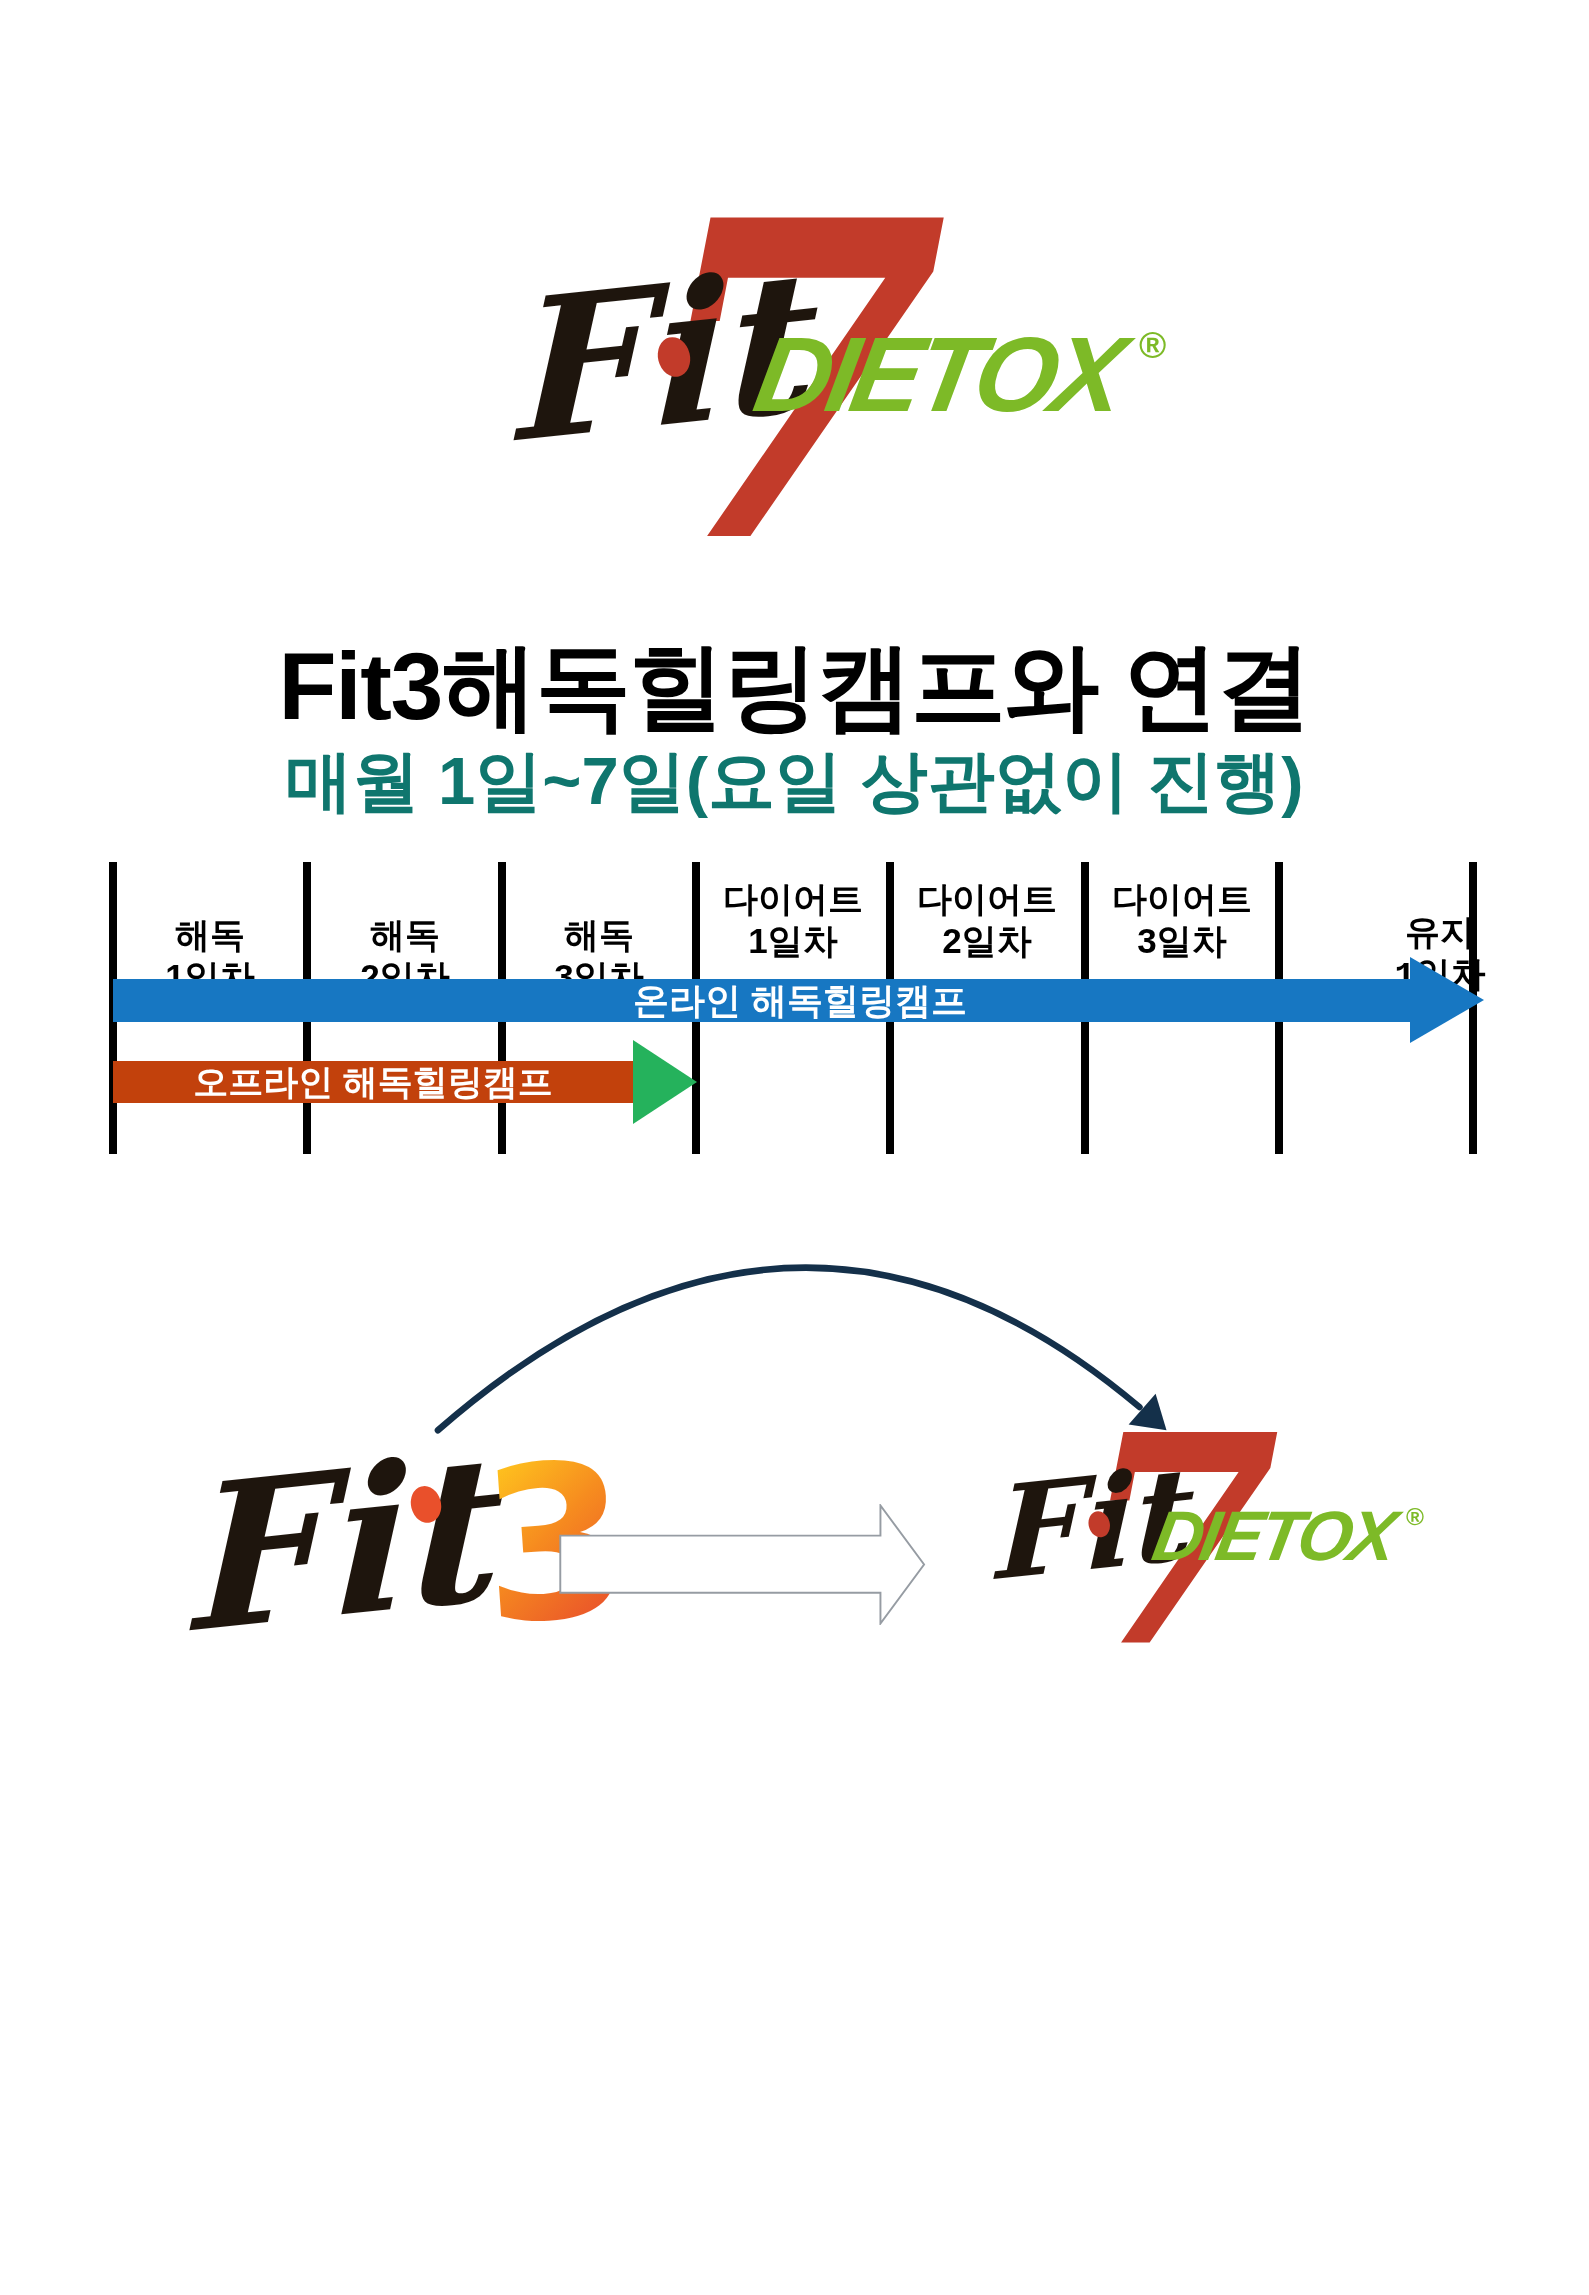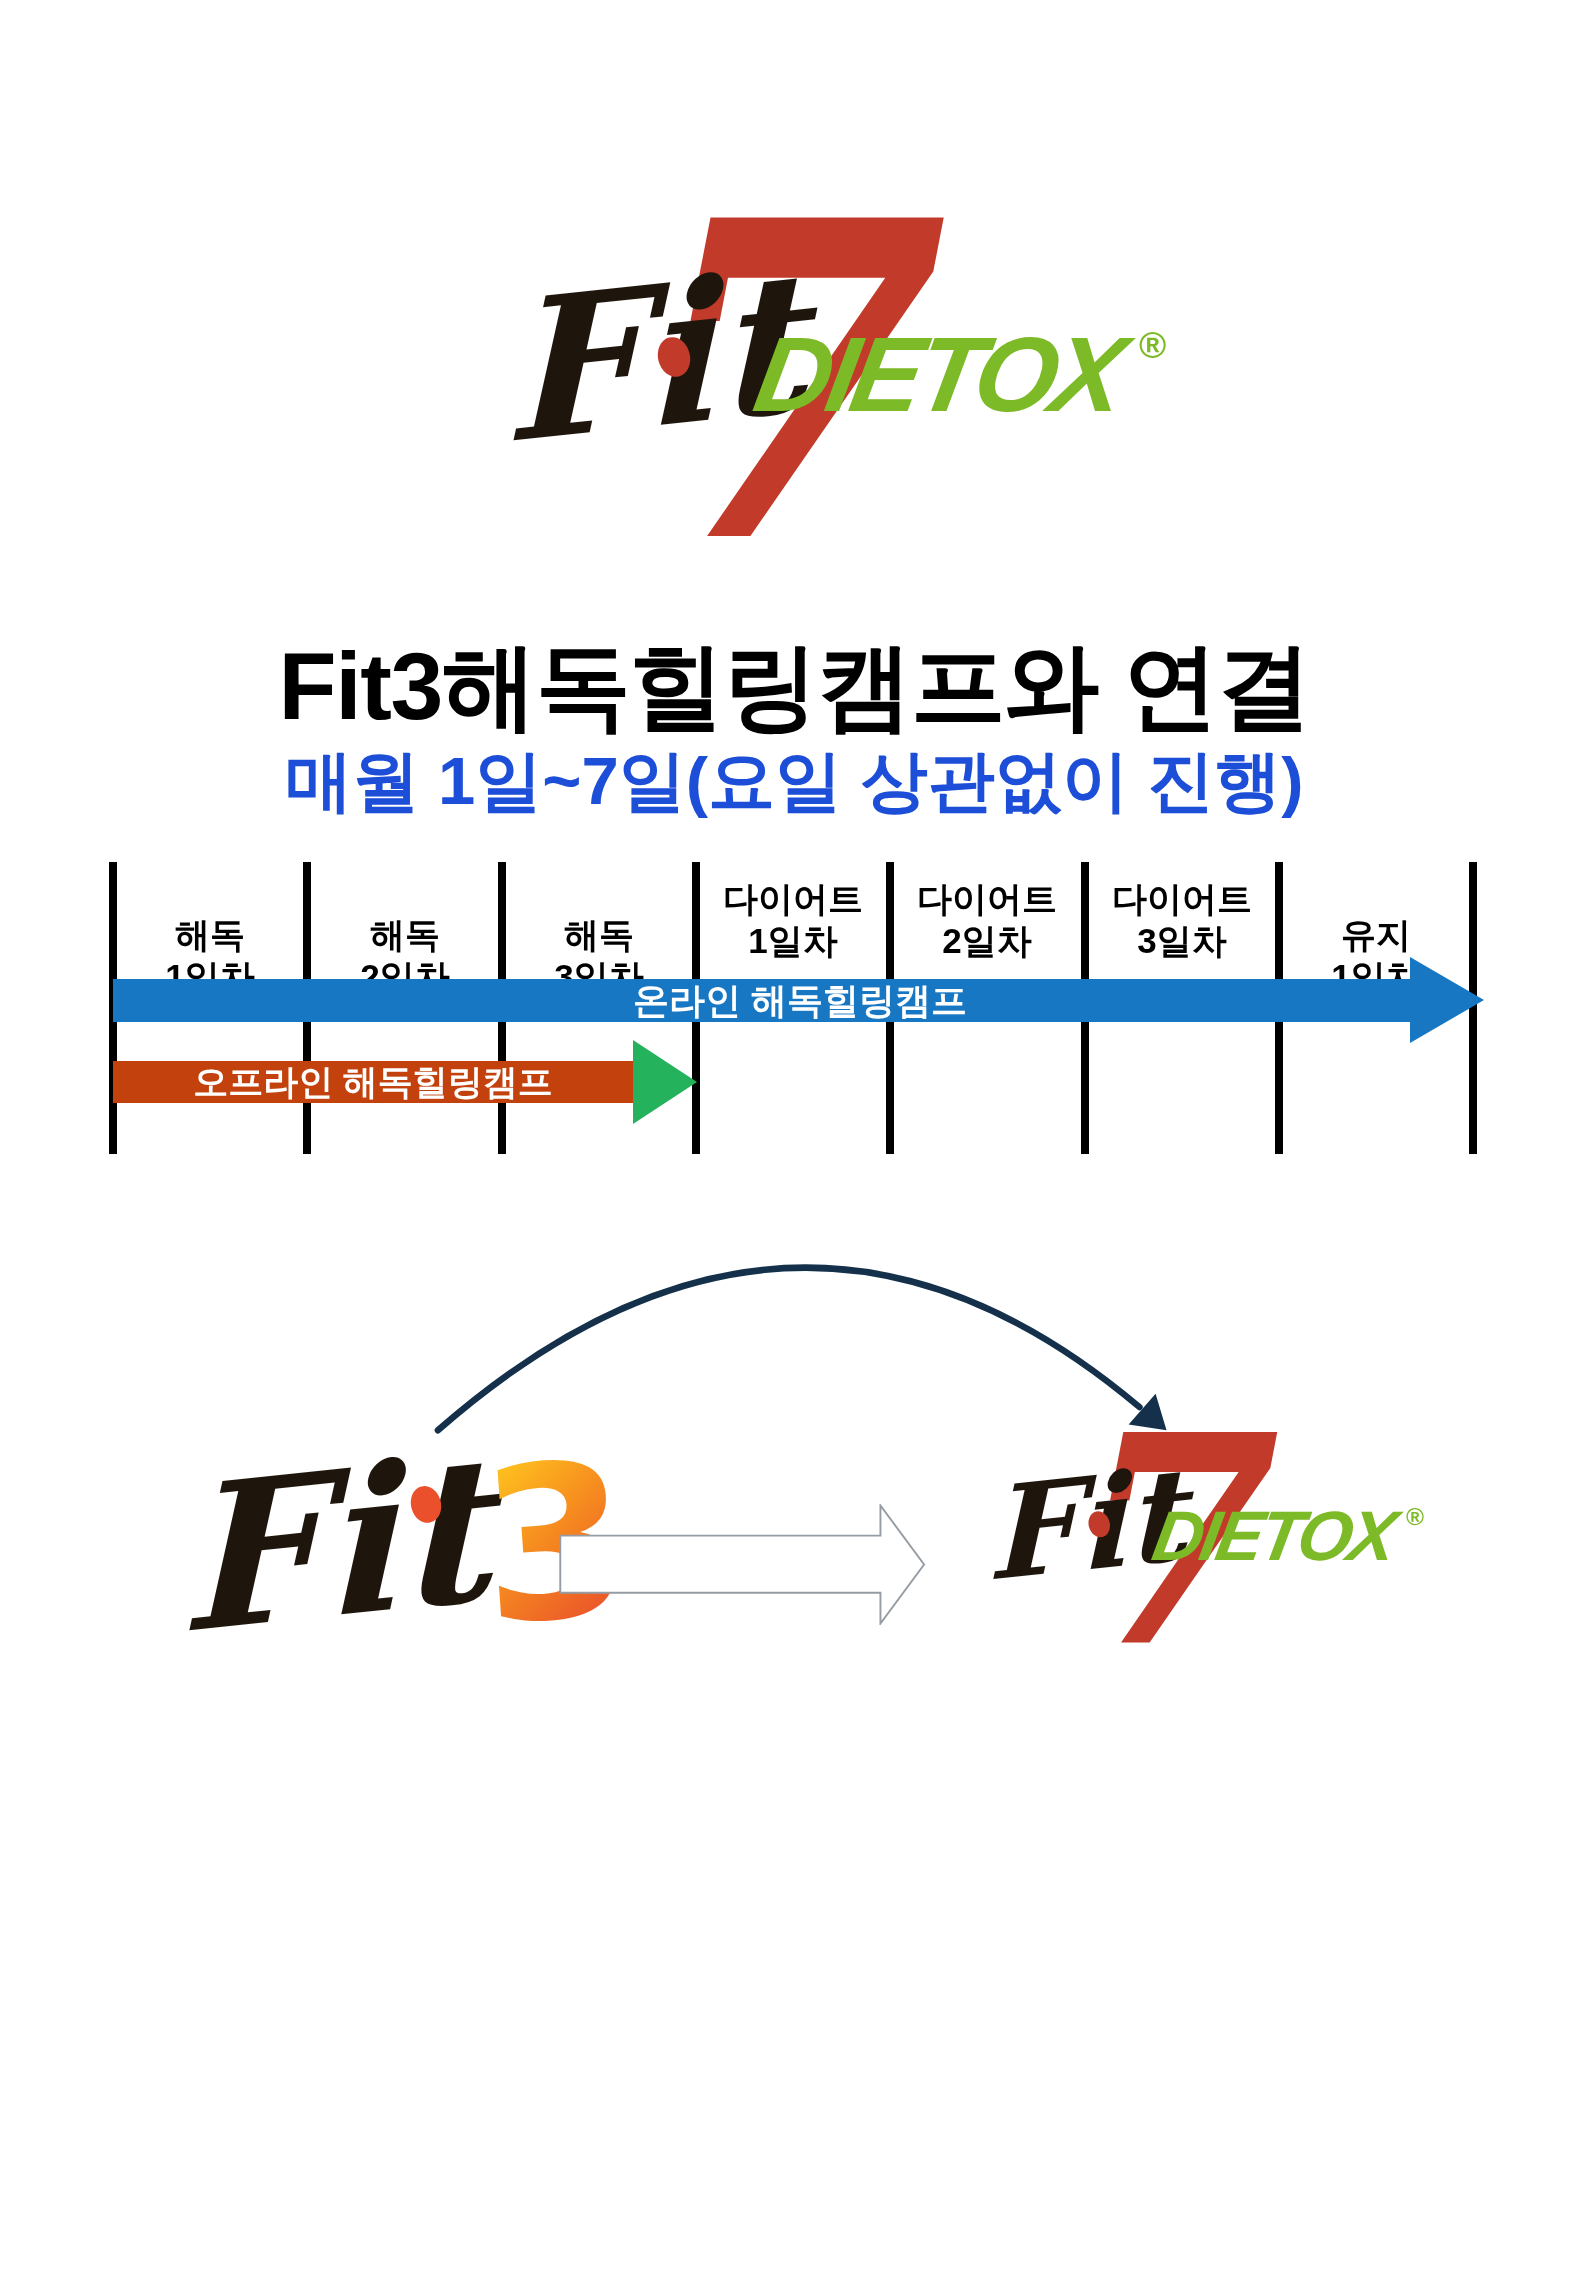--- a/index.html
+++ b/index.html
@@ -11,35 +11,35 @@
   .logo-top{left:507px;top:193px;}
   .logo-bottom{left:989px;top:1416px;transform:scale(0.66);transform-origin:top left;}
   .l-seven{position:absolute;left:138px;top:-29px;font:italic bold 437px/1 "DejaVu Serif",serif;color:#C23B2A;z-index:1;}
   .l-fit{position:absolute;left:10.3px;top:83px;font:italic bold 193px/1 "DejaVu Serif",serif;color:#1E150D;transform:rotate(-6deg) skewX(-8deg);transform-origin:left bottom;z-index:2;}
   .l-dot{position:absolute;left:151px;top:144px;width:32px;height:40px;border-radius:50%;background:#C23B2A;transform:rotate(-14deg);z-index:3;}
   .l-dietox{position:absolute;left:250px;top:128px;font:italic 800 106px/1 "Liberation Sans",sans-serif;letter-spacing:-5.1px;color:#7DBA27;transform:skewX(-10deg);z-index:2;}
   .l-reg{position:absolute;left:632px;top:132px;font-size:37px;font-weight:bold;color:#7DBA27;z-index:2;}
 
   
   .title{position:absolute;left:0;top:624px;width:1589px;text-align:center;font-size:95px;font-weight:800;letter-spacing:-1.3px;color:#000;}
-  .subtitle{position:absolute;left:0;top:736px;width:1589px;text-align:center;font-size:67px;font-weight:800;color:#1d4ed8;}
+  .subtitle{position:absolute;left:0;top:736px;width:1589px;text-align:center;font-size:67px;font-weight:800;color:#0f766e;}
 
   
   .tl-line{position:absolute;top:862px;width:8.3px;height:292px;background:#000;z-index:1;}
   .tl-line-0{left:109px;}.tl-line-1{left:303px;}.tl-line-2{left:498px;}.tl-line-3{left:692px;}
   .tl-line-4{left:886px;}.tl-line-5{left:1081px;}.tl-line-6{left:1275px;}.tl-line-7{left:1469px;}
   .tl-col{position:absolute;width:184px;text-align:center;font-size:35px;line-height:42px;font-weight:700;color:#000;z-index:2;}
   .tl-col div{height:42px;}
   .tl-col-0{left:118px;top:914px;}
   .tl-col-1{left:313px;top:914px;}
   .tl-col-2{left:507px;top:914px;}
   .tl-col-3{left:701px;top:878px;}
   .tl-col-4{left:895px;top:878px;}
   .tl-col-5{left:1090px;top:878px;}
-  .tl-col-6{left:1284px;top:914px;}
+  .tl-col-6{left:1348px;top:914px;font-family:Liberation Mono, monospace;}
 
   .arr-body{position:absolute;z-index:5;}
   .arr-blue{left:113px;top:979px;width:1297px;height:43px;background:#1777C2;}
   .arr-head{position:absolute;width:0;height:0;z-index:5;}
   .arr-head-blue{left:1410px;top:957px;border-top:43px solid transparent;border-bottom:43px solid transparent;border-left:74px solid #1777C2;}
   .arr-green{left:113px;top:1061px;width:520px;height:42px;background:#c2410c;}
   .arr-head-green{left:633px;top:1040px;border-top:42px solid transparent;border-bottom:42px solid transparent;border-left:64px solid #25B25C;}
   .arr-label{display:block;width:100%;text-align:center;color:#fff;font-weight:700;}
   .arr-label-blue{line-height:43px;font-size:36px;padding-left:77px;box-sizing:border-box;}
   .arr-label-green{line-height:42px;font-size:35px;}

